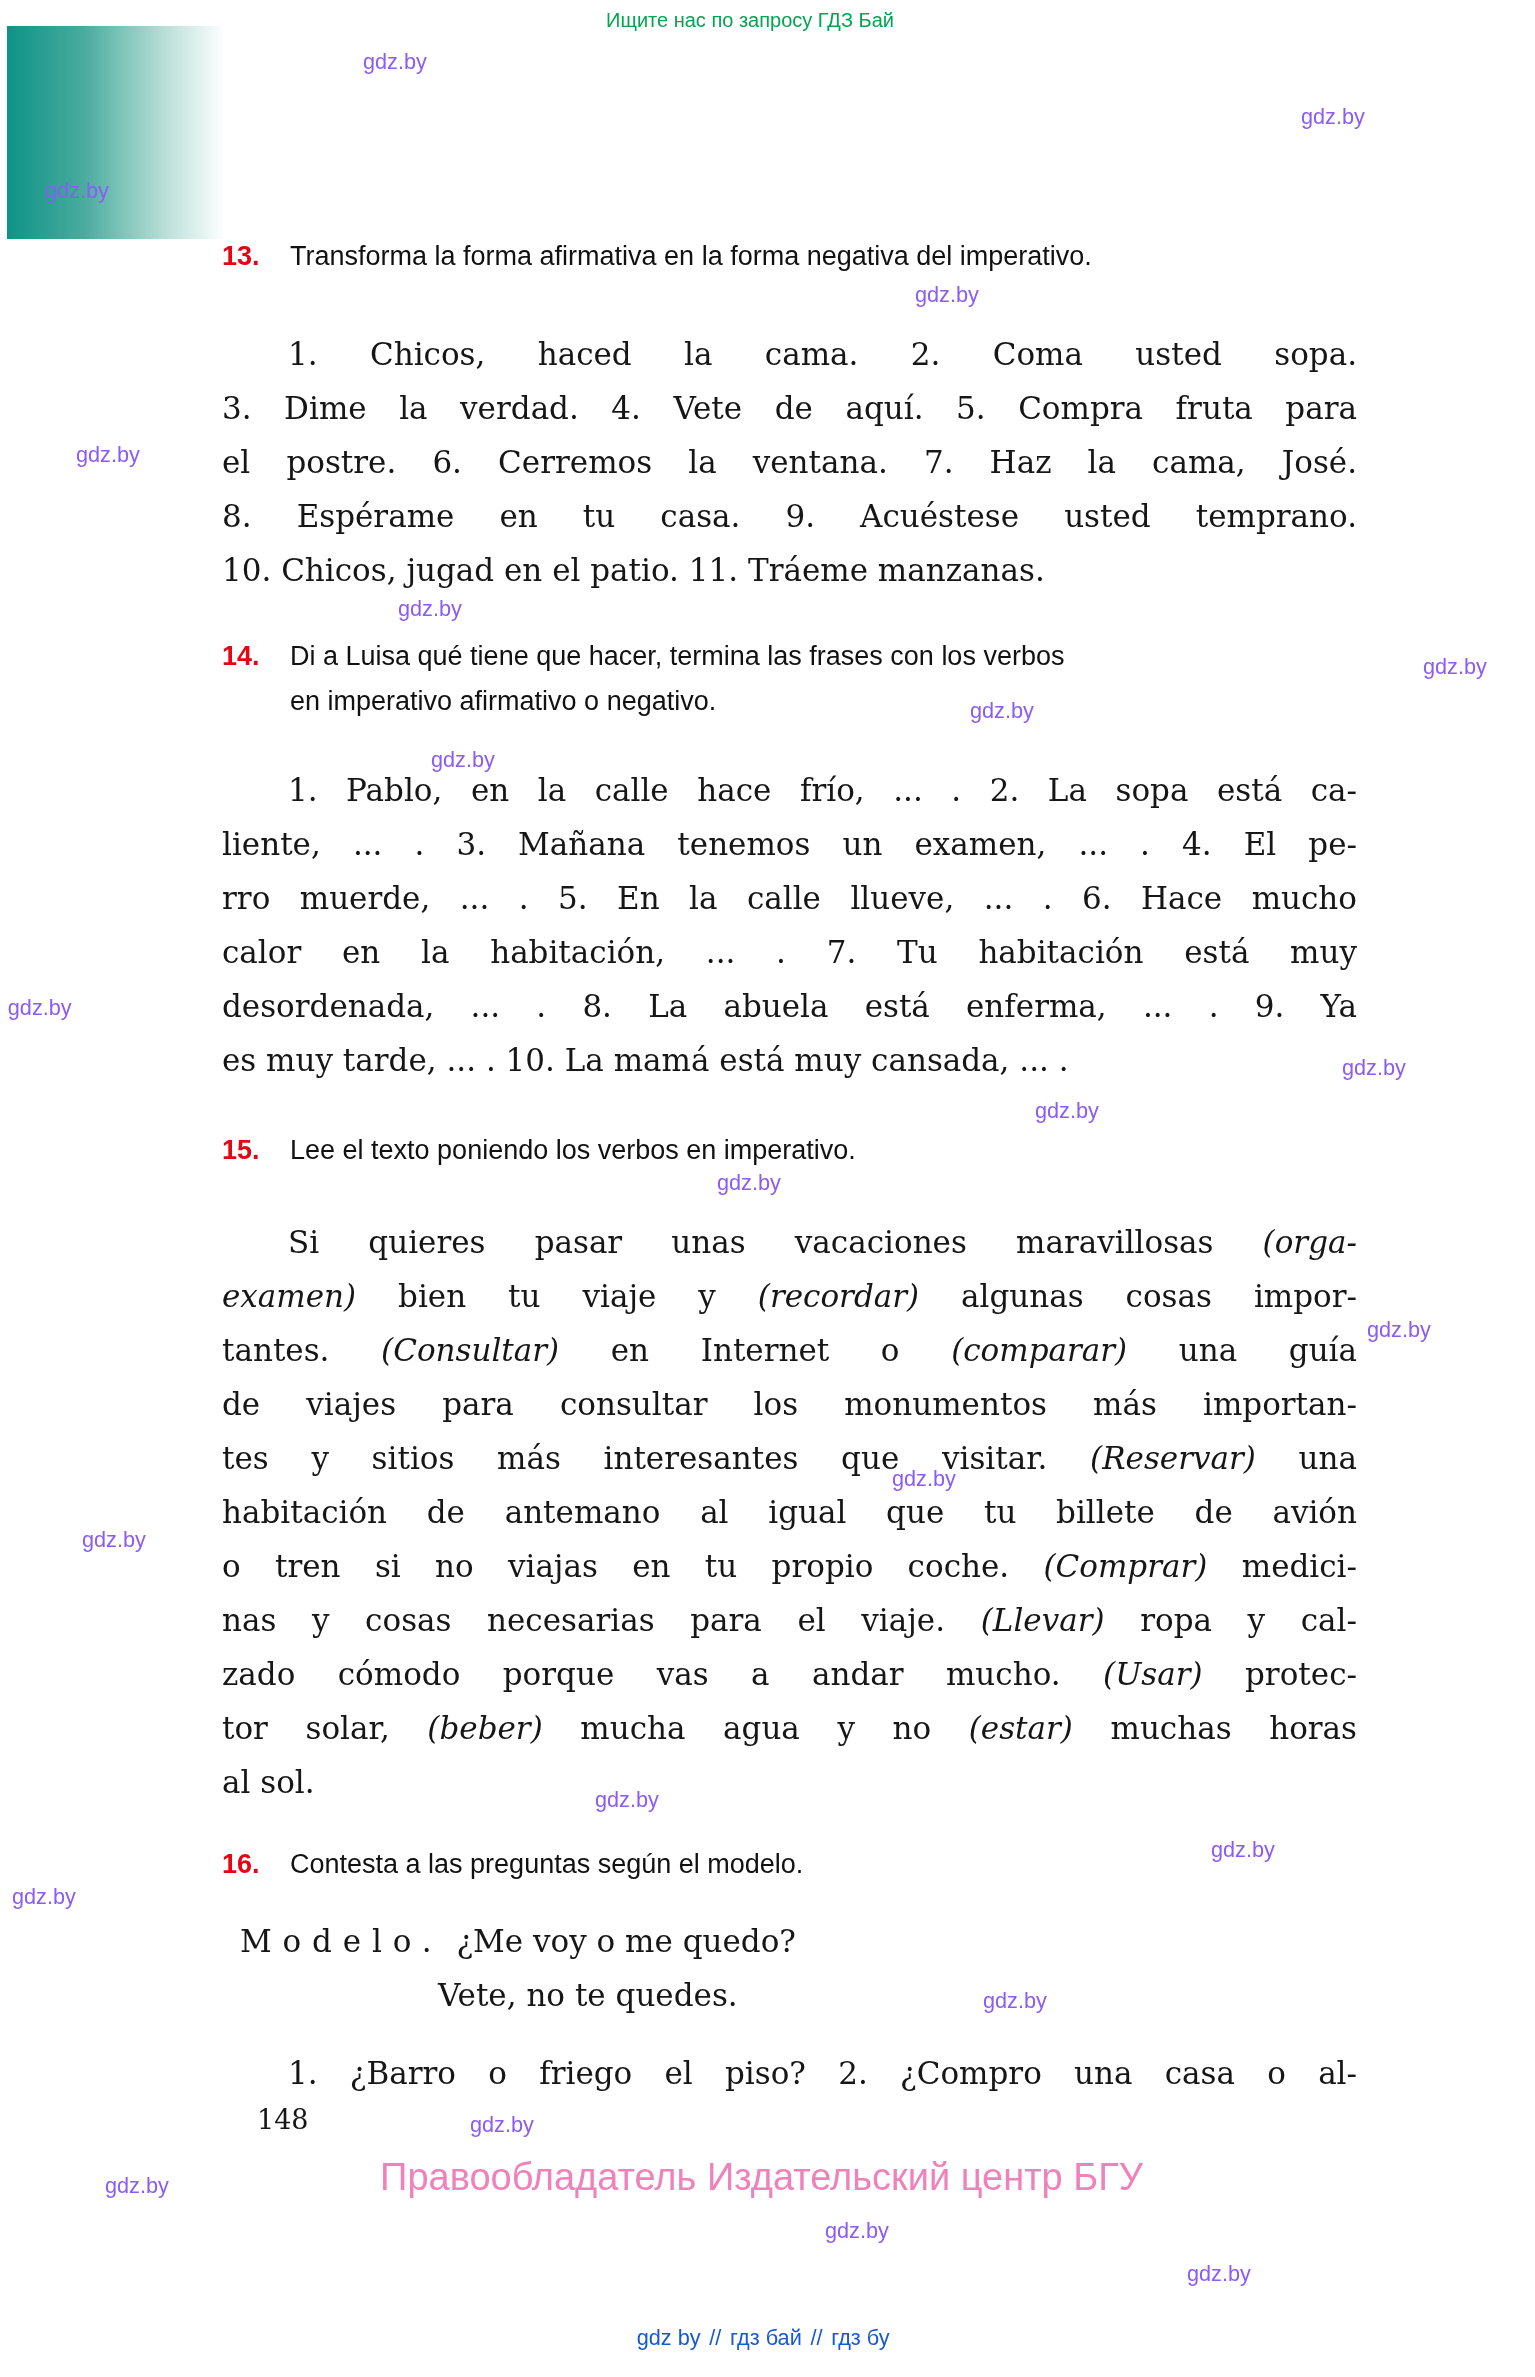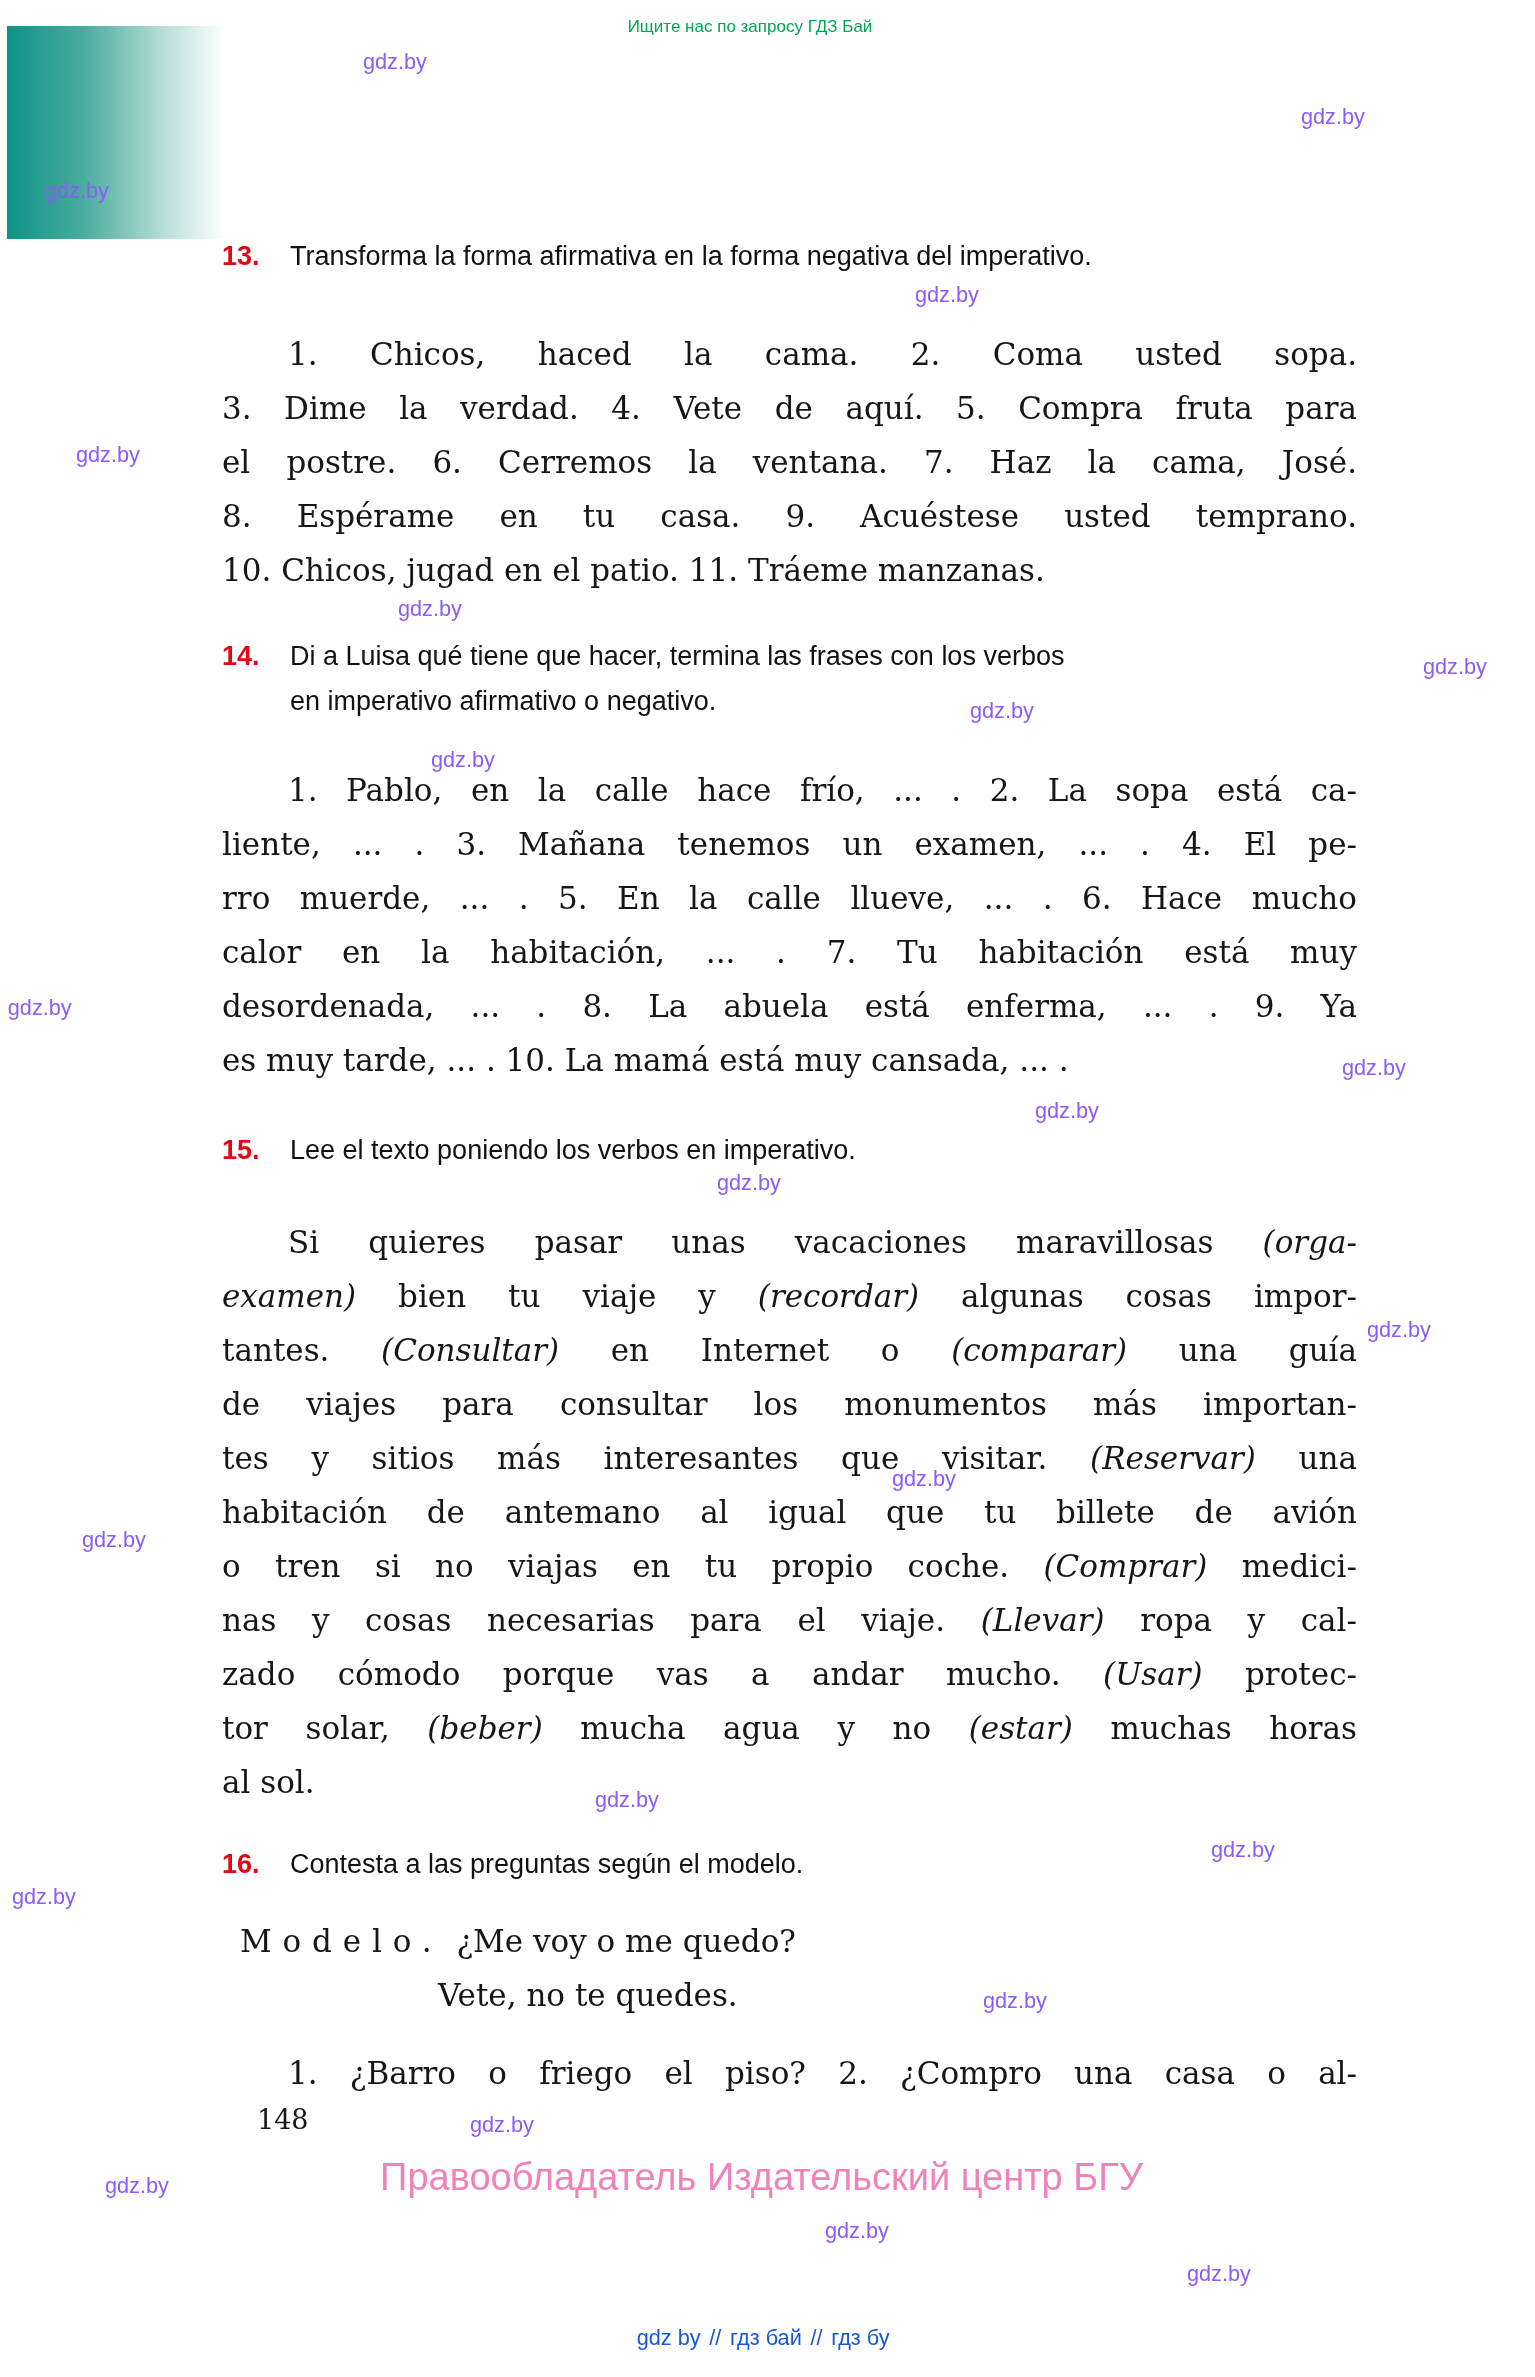--- a/index.html
+++ b/index.html
@@ -2,21 +2,21 @@
 <html style="font-size:14px"><head>
 <meta charset="utf-8">
 <style>
   html,body { margin:0; padding:0; background:#ffffff; }
   .page {
     position:relative; width:1535px; height:2377px; background:#ffffff;
     overflow:hidden; font-family:"Liberation Sans", sans-serif;
   }
   .top-hint {
     position:absolute; top:8.7px; left:0; right:35px; text-align:center;
-    color:#00a651; font-size:17px; z-index:4;margin-top:8px;
+    color:#00a651; font-size:20px; z-index:4;
   }
   .teal-block {
     position:absolute; left:7px; top:26px; width:218px; height:213px; z-index:0;
     background:linear-gradient(to right,#0d9486 0%,#49ab9d 35%,#b8ded7 72%,#ffffff 100%);
   }
   .wm {
     position:absolute; color:#8b5cf6; font-size:21.7px; z-index:5;
     font-family:"Liberation Sans", sans-serif; white-space:nowrap;
   }
   .content { position:absolute; left:222px; top:234px; width:1135px; z-index:1; }

